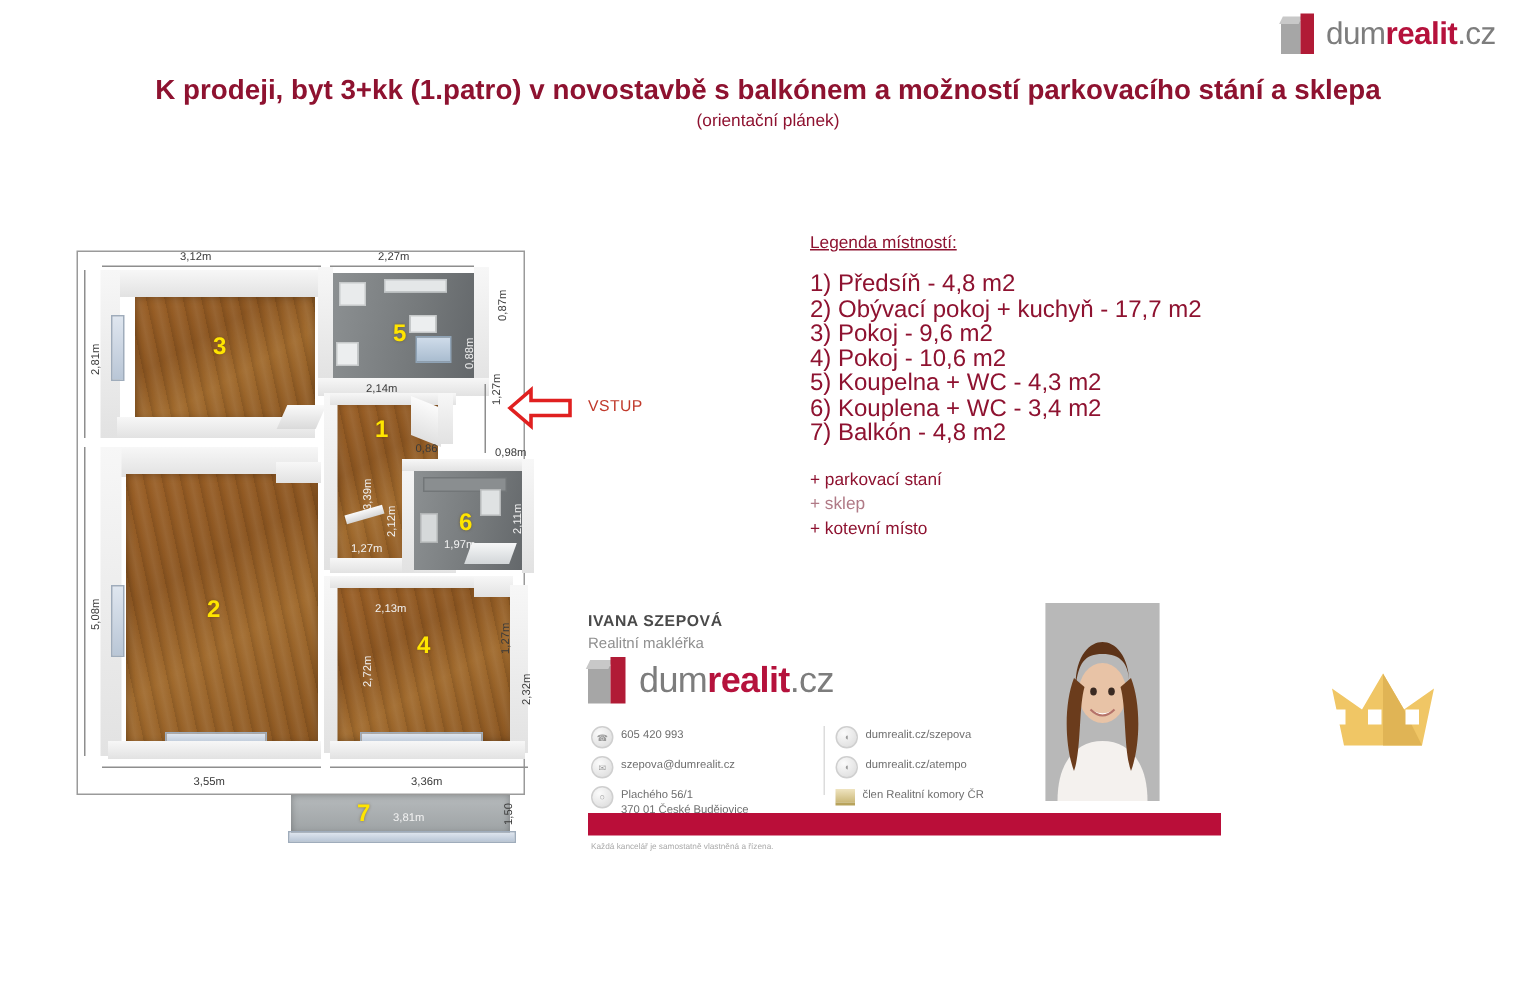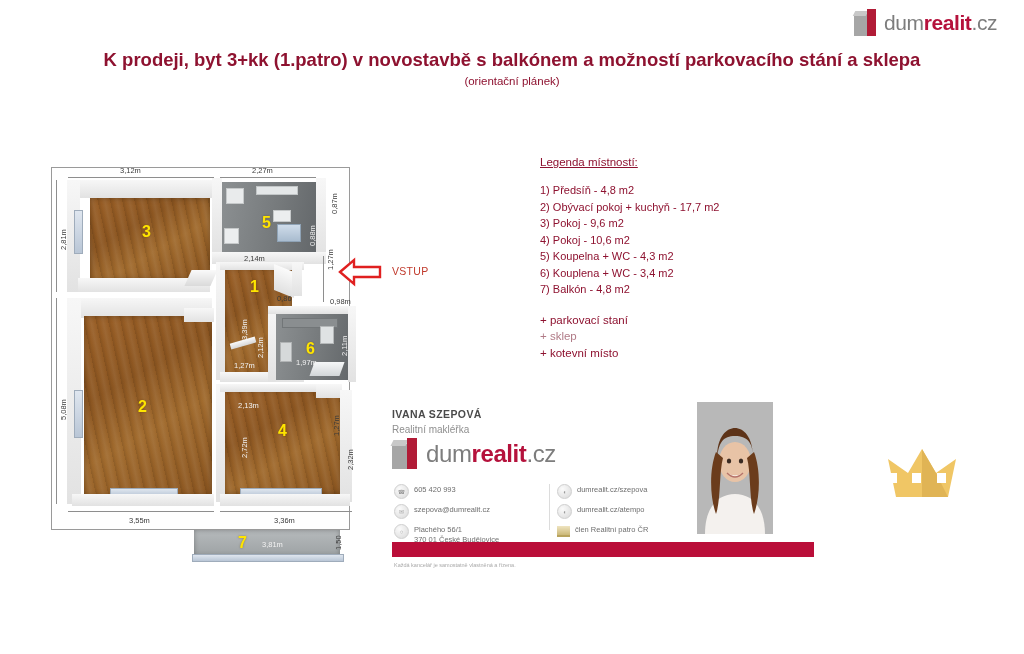--- a/index.html
+++ b/index.html
@@ -47,21 +47,21 @@
   .vert{transform:rotate(-90deg);transform-origin:left top;}
   .dimline{position:absolute;background:#8e8e8e;}
   .fix{position:absolute;box-sizing:border-box;}
 
   #entry-arrow{position:absolute;left:338px;top:257px;width:44px;height:30px;}
   #entry-label{position:absolute;left:392px;top:265px;font-size:10.5px;color:#c0392b;letter-spacing:.3px;}
 
   
   #legend{position:absolute;left:540px;top:156px;width:300px;color:#8e1230;}
   #legend-title{font-size:11.5px;text-decoration:underline;margin-bottom:14px;}
-  #legend-rooms li{font-size:11px;line-height:16.5px;list-style:none;}
+  #legend-rooms li{font-size:16px;line-height:16.5px;list-style:none;}
   #legend-rooms{margin:0;padding:0;}
   #legend-extras{margin:14px 0 0 0;padding:0;}
   #legend-extras li{font-size:11.5px;line-height:16.5px;list-style:none;}
   #legend-extras li.faint{color:#b07a86;}
 
   
   #agent-card{position:absolute;left:392px;top:400px;width:422px;height:172px;}
   #agent-name{position:absolute;left:0;top:8px;font-size:10.5px;font-weight:bold;color:#4a4a4a;letter-spacing:.4px;}
   #agent-role{position:absolute;left:0;top:24px;font-size:10px;color:#8f8f8f;}
   #agent-logo{position:absolute;left:0;top:38px;display:flex;align-items:center;}
@@ -182,21 +182,21 @@
   <div class="dimline" style="left:34px;top:353px;width:146px;height:1px;"></div>
 
   <div class="room wood" style="left:190px;top:232px;width:118px;height:104px;"></div>
   <div class="wallw" style="left:182px;top:226px;width:9px;height:118px;"></div>
   <div class="wallw" style="left:186px;top:226px;width:98px;height:8px;"></div>
   <div class="wallw" style="left:282px;top:226px;width:26px;height:14px;"></div>
   <div class="wallw" style="left:306px;top:232px;width:12px;height:112px;"></div>
   <div class="winledge" style="left:206px;top:330px;width:82px;height:9px;"></div>
   <div class="wallw" style="left:186px;top:336px;width:130px;height:12px;"></div>
   <span class="rnum" style="left:244px;top:264px;">4</span>
-  <div class="dim dimw" style="left:204px;top:243px;">2,13m</div>
+  <div class="dim dimw" style="left:216px;top:243px;">2,13m</div>
   <div class="dim vert dimw" style="left:206px;top:300px;">2,72m</div>
   <div class="dim vert" style="left:298px;top:278px;">1,27m</div>
   <div class="dim vert" style="left:312px;top:312px;">2,32m</div>
   <div class="dim" style="left:240px;top:358px;">3,36m</div>
   <div class="dimline" style="left:186px;top:353px;width:132px;height:1px;"></div>
 
   <div class="room tile" style="left:160px;top:372px;width:146px;height:26px;background:linear-gradient(#b6babc,#9da2a4);"></div>
   <div class="winledge" style="left:158px;top:396px;width:152px;height:8px;"></div>
   <span class="rnum" style="left:204px;top:376px;">7</span>
   <div class="dim dimw" style="left:228px;top:382px;">3,81m</div>
@@ -265,21 +265,21 @@
     <div class="crow">
       <span class="cbadge">◖</span>
       <span class="ctext">dumrealit.cz/szepova</span>
     </div>
     <div class="crow">
       <span class="cbadge">◖</span>
       <span class="ctext">dumrealit.cz/atempo</span>
     </div>
     <div class="crow">
       <span id="cert-badge"></span>
-      <span class="ctext">člen Realitní patro ČR</span>
+      <span class="ctext">člen Realitní komory ČR</span>
     </div>
   </div>
 
   <div id="agent-photo">
     <svg viewBox="0 0 76 132" width="76" height="132">
       <rect x="0" y="0" width="76" height="132" fill="#b8b8b8"></rect>
       <path d="M8 132 C8 104 22 92 38 92 C54 92 68 104 68 132 Z" fill="#f4f1ee"></path>
       <ellipse cx="38" cy="60" rx="16" ry="20" fill="#e8c3a6"></ellipse>
       <path d="M20 56 C20 34 30 26 38 26 C46 26 56 34 56 56 C56 40 50 34 38 34 C26 34 22 40 20 56 Z" fill="#5d3318"></path>
       <path d="M19 50 C12 68 13 96 19 112 C24 98 22 70 26 56 Z" fill="#6b3c1c"></path>

